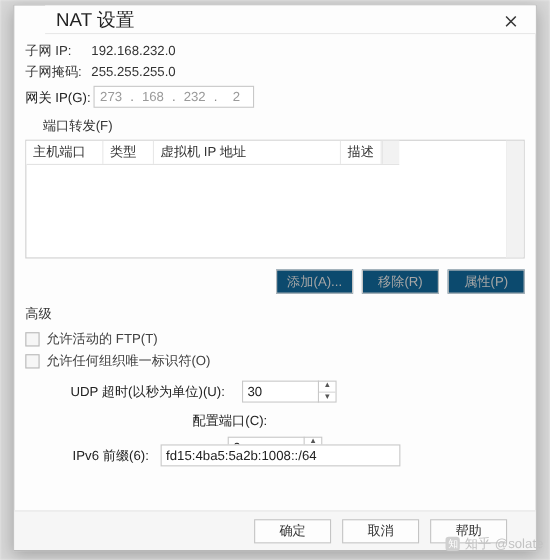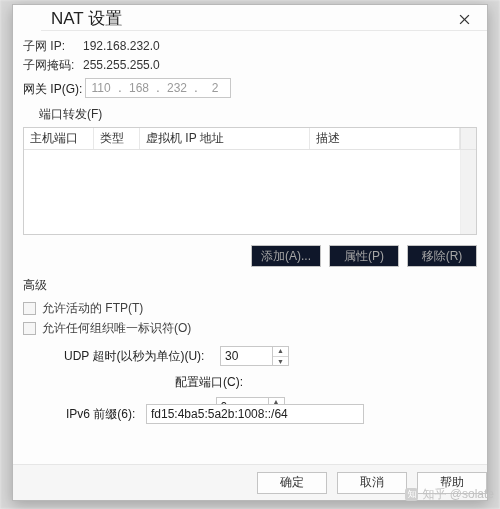--- a/index.html
+++ b/index.html
@@ -55,21 +55,21 @@
     height:20px;
     color:#9a9a9a;
     font-size:12px;
   }
   .ip-box span.seg { width:30px; text-align:center; }
   .ip-box span.dot { width:8px; text-align:center; color:#888; }
   .group-label { color:#333; margin:2px 0 4px 16px; }
   .port-table {
     border:1px solid #cfcfcf; background:#fff;
     height:108px;
-    display:flex; flex-direction:column;
+    display:flex; flex-direction:row;
   }
   .port-table .hdr {
     display:flex; height:22px;
     border-bottom:1px solid #e3e3e3;
     background:#fff; font-size:12px; color:#333;
   }
   .port-table .hdr div {
     border-right:1px solid #e8e8e8;
     display:flex; align-items:center;
     padding:0 6px;
@@ -82,39 +82,39 @@
   .col-scroll { width:16px; background:#f2f2f2; border-left:1px solid #e3e3e3; }
   .port-table .body { flex:1; display:flex; }
   .port-table .body .rows { flex:1; }
   .port-table .body .scroll { width:16px; background:#f2f2f2; border-left:1px solid #eee; }
   .btn-row {
     display:flex; justify-content:flex-end; gap:8px;
     margin:10px 0 10px 0;
   }
   .btn {
     min-width:70px; height:22px;
-    border:1px solid #c4c4c4; background:#0f172a;
+    border:1px solid #c4c4c4; background:#0c4a6e;
     font-size:12px; color:#333;
     display:flex; align-items:center; justify-content:center;
     padding:0 8px;
   }
   .btn.disabled { color:#a6a6a6; }
   .section-label { color:#333; margin:4px 0 4px 0; }
   .check-row { display:flex; align-items:center; height:20px; gap:6px; }
   .chk {
     width:13px; height:13px; border:1px solid #b8b8b8;
     background:#f2f2f2; display:inline-block;
   }
   .chk.off { background:#f6f6f6; }
   .chk.empty { border:1px solid #c8c8c8; background:#fff; }
   .muted { color:#404040; }
   .field-row { display:flex; align-items:center; height:24px; gap:6px; }
   .field-row .lbl { }
   .num-input {
-    width:69px; height:20px;
+    width:86px; height:20px;
     border:1px solid #c8c8c8; background:#fff;
     display:flex; align-items:center;
   }
   .num-input .val { flex:1; padding:0 4px; color:#222; }
   .spinner {
     width:16px; height:20px; border-left:1px solid #c8c8c8;
     display:flex; flex-direction:column;
   }
   .spinner div {
     flex:1; display:flex; align-items:center; justify-content:center;
@@ -124,21 +124,21 @@
   .text-input {
     height:20px; border:1px solid #c8c8c8; background:#fff;
     display:flex; align-items:center; padding:0 4px; color:#222;
   }
   .indent { margin-left:22px; }
   .footer {
     border-top:1px solid #e6e6e6;
     background:#f6f6f6;
     height:36px;
     display:flex; align-items:center; justify-content:flex-end;
-    gap:10px; padding:0 0;
+    gap:10px; padding:0 26px;
   }
   .footer .btn { background:#fdfdfd; }
   .watermark {
     position:absolute; right:6px; bottom:6px;
     color:#c2c2c2; font-size:12px;
     display:flex; align-items:center; gap:4px;
     pointer-events:none;
   }
   .watermark .zh { width:13px; height:13px; border-radius:3px; background:#d0d0d0; display:flex; align-items:center; justify-content:center; color:#fff; font-size:9px; }
 </style>
@@ -166,21 +166,21 @@
       <span class="v">192.168.232.0</span>
     </div>
     <div class="kv-row">
       <span class="k">子网掩码:</span>
       <span class="v">255.255.255.0</span>
     </div>
 
     <div class="gateway-row">
       <span class="k">网关 IP(G):</span>
       <div class="ip-box">
-        <span class="seg">110</span>
+        <span class="seg">273</span>
         <span class="dot">.</span>
         <span class="seg">168</span>
         <span class="dot">.</span>
         <span class="seg">232</span>
         <span class="dot">.</span>
         <span class="seg">2</span>
       </div>
     </div>
 
     <div class="group-label">端口转发(F)</div>
@@ -194,22 +194,22 @@
         <div class="col-scroll"></div>
       </div>
       <div class="body">
         <div class="rows"></div>
         <div class="scroll"></div>
       </div>
     </div>
 
     <div class="btn-row">
       <div class="btn disabled">添加(A)...</div>
+      <div class="btn disabled">移除(R)</div>
       <div class="btn disabled">属性(P)</div>
-      <div class="btn disabled">移除(R)</div>
     </div>
 
     <div class="section-label">高级</div>
 
     <div class="check-row">
       <span class="chk off"></span>
       <span class="muted">允许活动的 FTP(T)</span>
     </div>
     <div class="check-row">
       <span class="chk off"></span>

